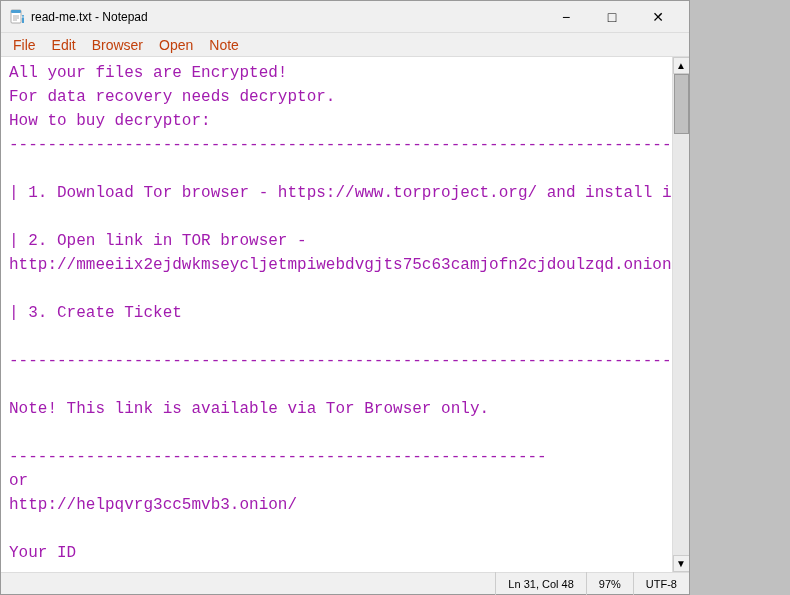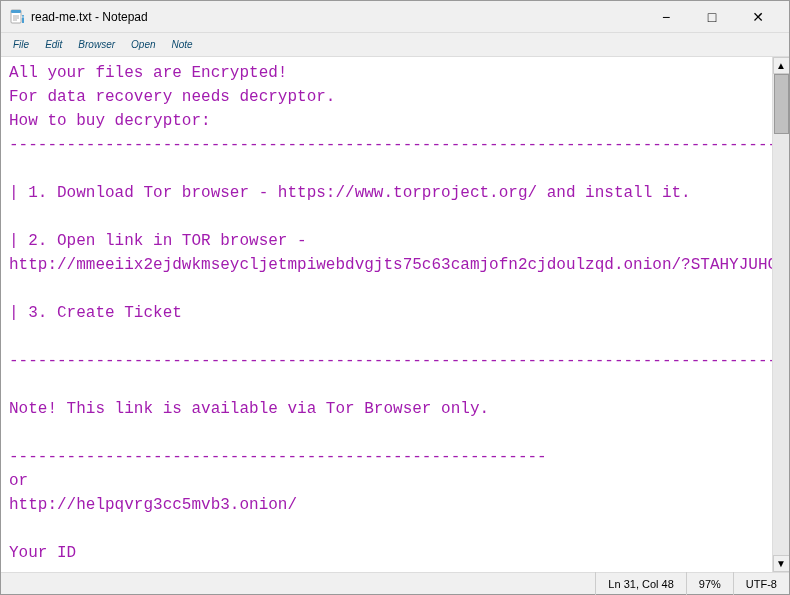--- a/index.html
+++ b/index.html
@@ -5,21 +5,21 @@
     * { margin: 0; padding: 0; box-sizing: border-box; }
     body {
       width: 790px;
       height: 595px;
       background: #c0c0c0;
       font-family: 'Segoe UI', sans-serif;
       font-size: 12px;
       overflow: hidden;
     }
     .window {
-      width: 790px;
+      width: 690px;
       height: 595px;
       background: #f0f0f0;
       border: 1px solid #999;
       display: flex;
       flex-direction: column;
     }
     .title-bar {
       background: #f0f0f0;
       height: 32px;
       display: flex;
@@ -61,24 +61,23 @@
     .menu-bar {
       height: 24px;
       display: flex;
       align-items: center;
       padding: 0 4px;
       background: #f0f0f0;
       border-bottom: 1px solid #ddd;
     }
     .menu-item {
       padding: 2px 8px;
-      font-size: 10px;
+      font-size: 14px;
       cursor: pointer;
-      color: #0c4a6e;
-      font-style: italic;
+      color: #c2410c;
     }
     .editor {
       flex: 1;
       background: #fff;
       padding: 4px 8px;
       overflow-y: auto;
       overflow-x: auto;
       font-family: 'Courier New', Courier, monospace;
       font-size: 16px;
       line-height: 1.5;

